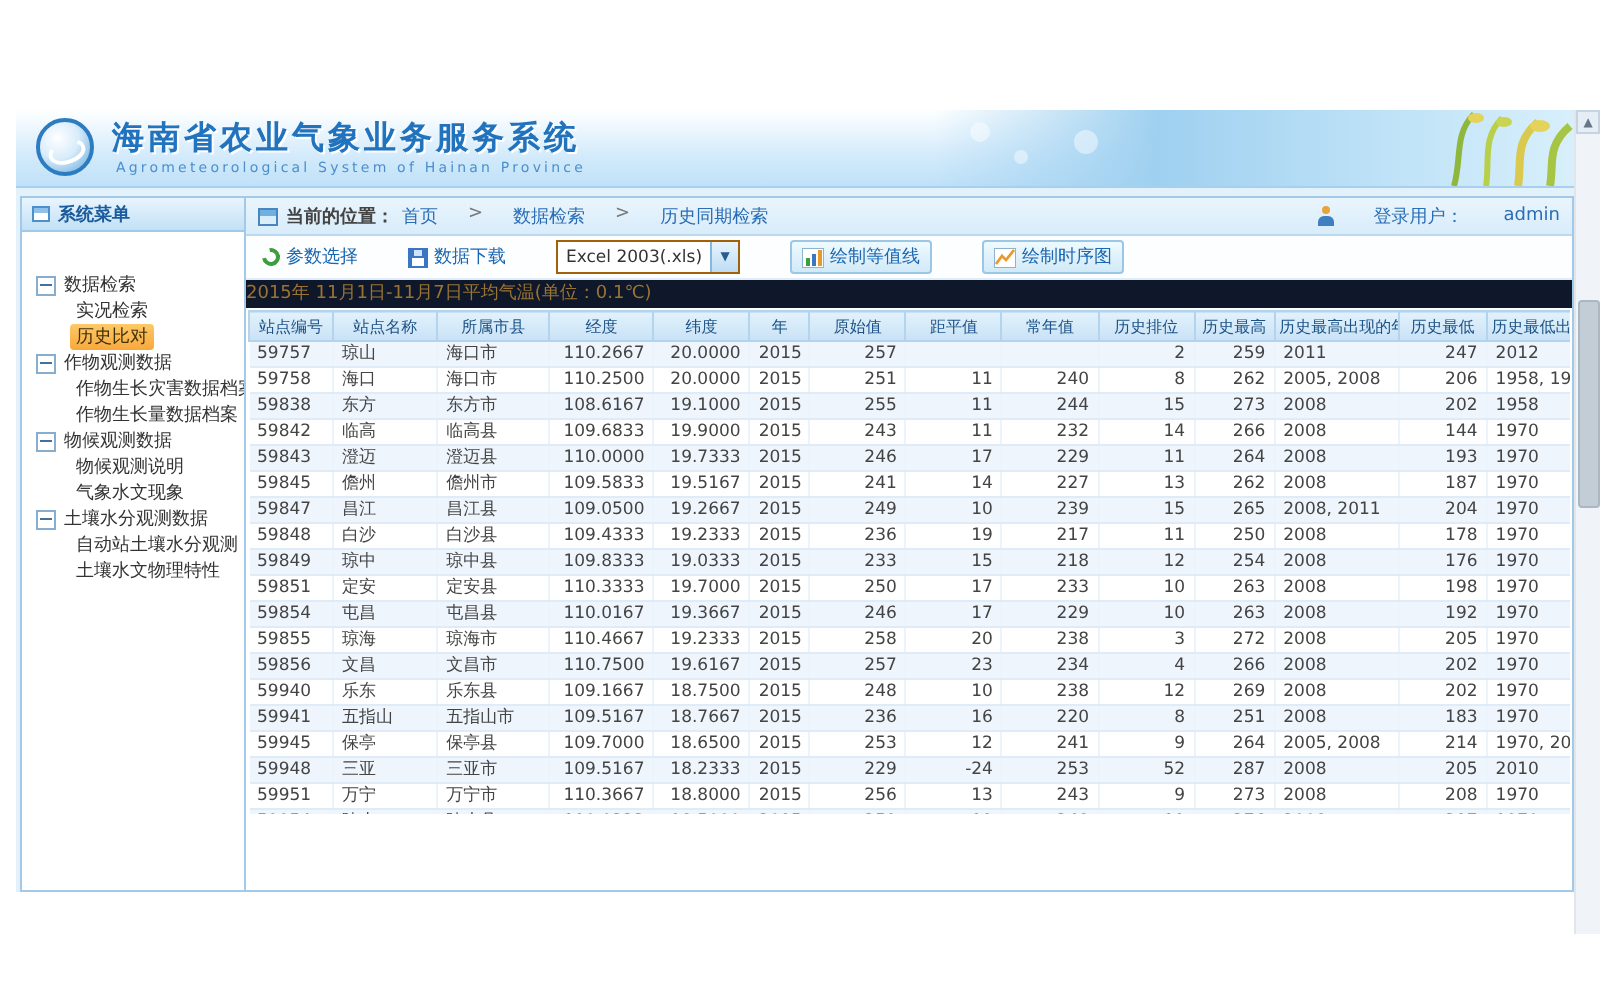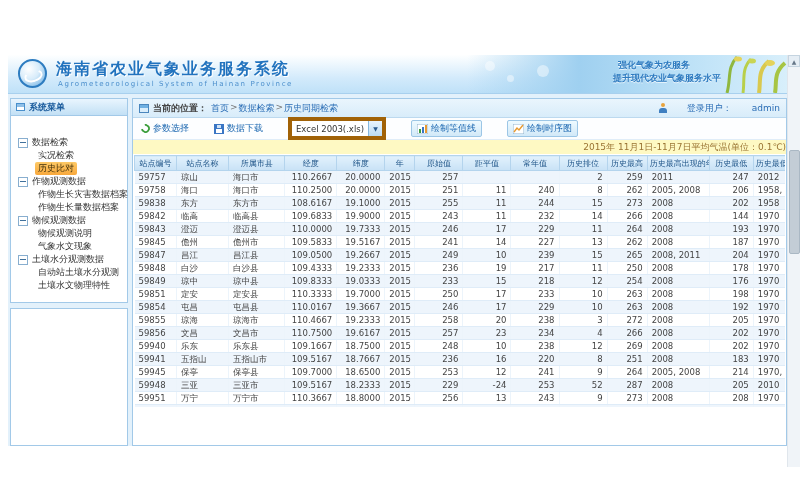--- a/index.html
+++ b/index.html
@@ -30,21 +30,21 @@
   .nav{display:flex;height:17px;background:linear-gradient(180deg,#edf8fe,#b6dbf3);
        border-bottom:1px solid #8fbfe2}
   .nav-tab{flex:1;display:flex;align-items:center;justify-content:center;font-size:9px;font-weight:bold;
        color:#144e8c;border-right:1px solid #a3cbe8;cursor:pointer;white-space:nowrap;overflow:hidden}
   .nav-tab:last-child{border-right:none}
   .nav-tab.active{background:linear-gradient(180deg,#ffd272,#f6a41f);color:#3a2a05;border-radius:2px}
 
   
   .content{display:flex;gap:4px;background:#e3f1fb;padding:4px 0 0 2px;height:352px;
        align-items:stretch;box-sizing:border-box}
-  .sidebar{width:118px;display:flex;flex-direction:column;gap:5px;flex:none}
+  .sidebar{width:108px;display:flex;gap:5px;flex:none}
   .side-panel{background:#fff;border:1px solid #a2c9e8}
   .side-panel.fill{flex:1}
   .side-header{height:16px;background:linear-gradient(180deg,#e9f5fe,#c2e0f5);border-bottom:1px solid #a2c9e8;
        display:flex;align-items:center;gap:4px;padding:0 5px;font-size:9px;font-weight:bold;color:#1b5c9d}
   .menu-icon{width:9px;height:8px;border:1px solid #4a90cc;box-sizing:border-box;
        background:linear-gradient(180deg,#8fc0e8 45%,#ffffff 45%)}
   .tree{padding:20px 3px 10px 7px;font-size:9px;color:#333}
   .tree-row{display:flex;align-items:center;gap:4px;height:13px;cursor:pointer;white-space:nowrap}
   .minus-box{width:8px;height:8px;border:1px solid #88aecf;background:#fff;position:relative;flex:none}
   .minus-box::after{content:"";position:absolute;left:1px;right:1px;top:3px;border-top:1px solid #41719c}
@@ -53,44 +53,44 @@
   .kid .lbl{padding:0 3px;border-radius:2px}
   .kid .lbl.selected{background:linear-gradient(180deg,#fdc966,#f8a83c);color:#40300a}
 
   .main{flex:1;display:flex;flex-direction:column;background:#fff;border:1px solid #a2c9e8;
         box-sizing:border-box;overflow:hidden}
   .topbar{height:18px;background:linear-gradient(180deg,#eaf5fd,#d8ecfa);border-bottom:1px solid #bcd9ef;
         display:flex;align-items:center;padding:0 6px;font-size:9px;color:#333;gap:4px;flex:none}
   .crumb-icon{width:10px;height:9px;border:1px solid #4a86bd;box-sizing:border-box;
         background:linear-gradient(180deg,#6fb0e2 40%,#d9edfb 40%)}
   .crumb-label{font-weight:bold;color:#444}
-  .crumb-links{color:#2a6db5;display:flex;gap:1px}
+  .crumb-links{color:#2a6db5;display:flex;gap:15px}
   .crumb-links .sep{color:#777}
   .user{margin-left:auto;display:flex;align-items:center;gap:20px;color:#2a6db5}
   .user-icon{width:8px;height:10px;position:relative}
   .user-icon::before{content:"";position:absolute;left:2px;top:0;width:4px;height:4px;border-radius:50%;background:#e8a33d}
   .user-icon::after{content:"";position:absolute;left:0;bottom:0;width:8px;height:5px;border-radius:3px 3px 0 0;background:#3f7fc1}
 
   .toolbar{height:21px;display:flex;align-items:center;gap:25px;padding:0 8px;background:#fdfeff;
         border-bottom:1px solid #e0edf8;font-size:9px;color:#1a66b0;flex:none}
   .tool{display:flex;align-items:center;gap:3px;cursor:pointer}
   .icon-refresh{width:9px;height:9px;border-radius:50%;border:2px solid #3c9e3c;border-left-color:transparent;
         box-sizing:border-box;transform:rotate(35deg)}
   .icon-disk{width:10px;height:10px;background:#3a76c4;position:relative}
   .icon-disk::after{content:"";position:absolute;left:2px;bottom:1px;width:6px;height:4px;background:#fff}
   .icon-disk::before{content:"";position:absolute;left:3px;top:1px;width:4px;height:3px;background:#cfe2f6}
-  .select{display:flex;align-items:stretch;border:4px solid #a16207;height:15px;background:#fff;cursor:pointer}
+  .select{display:flex;align-items:stretch;border:1px solid #a16207;height:15px;background:#fff;cursor:pointer}
   .select .val{padding:0 4px;font-size:8.5px;color:#333;display:flex;align-items:center;min-width:68px}
   .select .arrow{width:13px;background:linear-gradient(180deg,#e8f4fd,#bcdcf4);border-left:1px solid #86b7dd;
         display:flex;align-items:center;justify-content:center;font-size:6px;color:#2a5b8e}
   .btn-lite{display:flex;align-items:center;gap:3px;background:linear-gradient(180deg,#eefaff,#d2e9f8);
         border:1px solid #9cc6e6;border-radius:2px;height:15px;padding:0 5px;cursor:pointer}
 
-  .table-title{height:14px;line-height:14px;text-align:right;font-size:9px;color:#9a7433;
-        background:#fef9c3;flex:none}
+  .table-title{height:14px;line-height:14px;text-align:left;font-size:9px;color:#9a7433;
+        background:#0f172a;flex:none}
   .table-clip{height:252px;overflow:hidden;margin:1px 1px 0;flex:none}
   table{border-collapse:collapse;table-layout:fixed;width:676px;font-size:8.5px}
   th{height:14px;background:linear-gradient(180deg,#e2f1fc,#c8e2f6);border:1px solid #b4d4ed;
         font-size:8px;color:#1c5286;font-weight:normal;white-space:nowrap;overflow:hidden;padding:0 2px}
   td{height:12px;line-height:12px;padding:0 4px;border-bottom:1px solid #dfecf8;border-right:1px solid #ecf4fb;
         color:#444;white-space:nowrap;overflow:hidden}
   tr.odd td{background:#eef5fc}
   .al{text-align:left}.ar{text-align:right}.ac{text-align:right}
 
   
@@ -104,24 +104,20 @@
 </head>
 <body>
 
 <div class="app">
 
   <div class="banner">
     <div class="banner-art">
       <div class="bubble" style="left:18px;top:6px;width:10px;height:10px"></div>
       <div class="bubble" style="left:40px;top:20px;width:7px;height:7px"></div>
       <div class="bubble" style="left:70px;top:10px;width:12px;height:12px"></div>
-      <div class="slogan">
-        <span>强化气象为农服务</span>
-        <span class="l2">提升现代农业气象服务水平</span>
-      </div>
       <svg class="plants" width="70" height="38" viewBox="0 0 70 38">
         <path d="M10 38 C 14 24, 10 12, 20 2" stroke="#8fb73e" stroke-width="3" fill="none"></path>
         <path d="M26 38 C 28 26, 24 14, 34 4" stroke="#b8cf4a" stroke-width="3" fill="none"></path>
         <path d="M42 38 C 44 26, 40 16, 52 6" stroke="#d9c94e" stroke-width="4" fill="none"></path>
         <path d="M58 38 C 60 28, 56 18, 68 8" stroke="#a7c544" stroke-width="4" fill="none"></path>
         <ellipse cx="21" cy="4" rx="4" ry="2.5" fill="#e4d35a"></ellipse>
         <ellipse cx="35" cy="6" rx="4" ry="2.5" fill="#c9d552"></ellipse>
         <ellipse cx="53" cy="8" rx="5" ry="3" fill="#e4d35a"></ellipse>
       </svg>
     </div>

